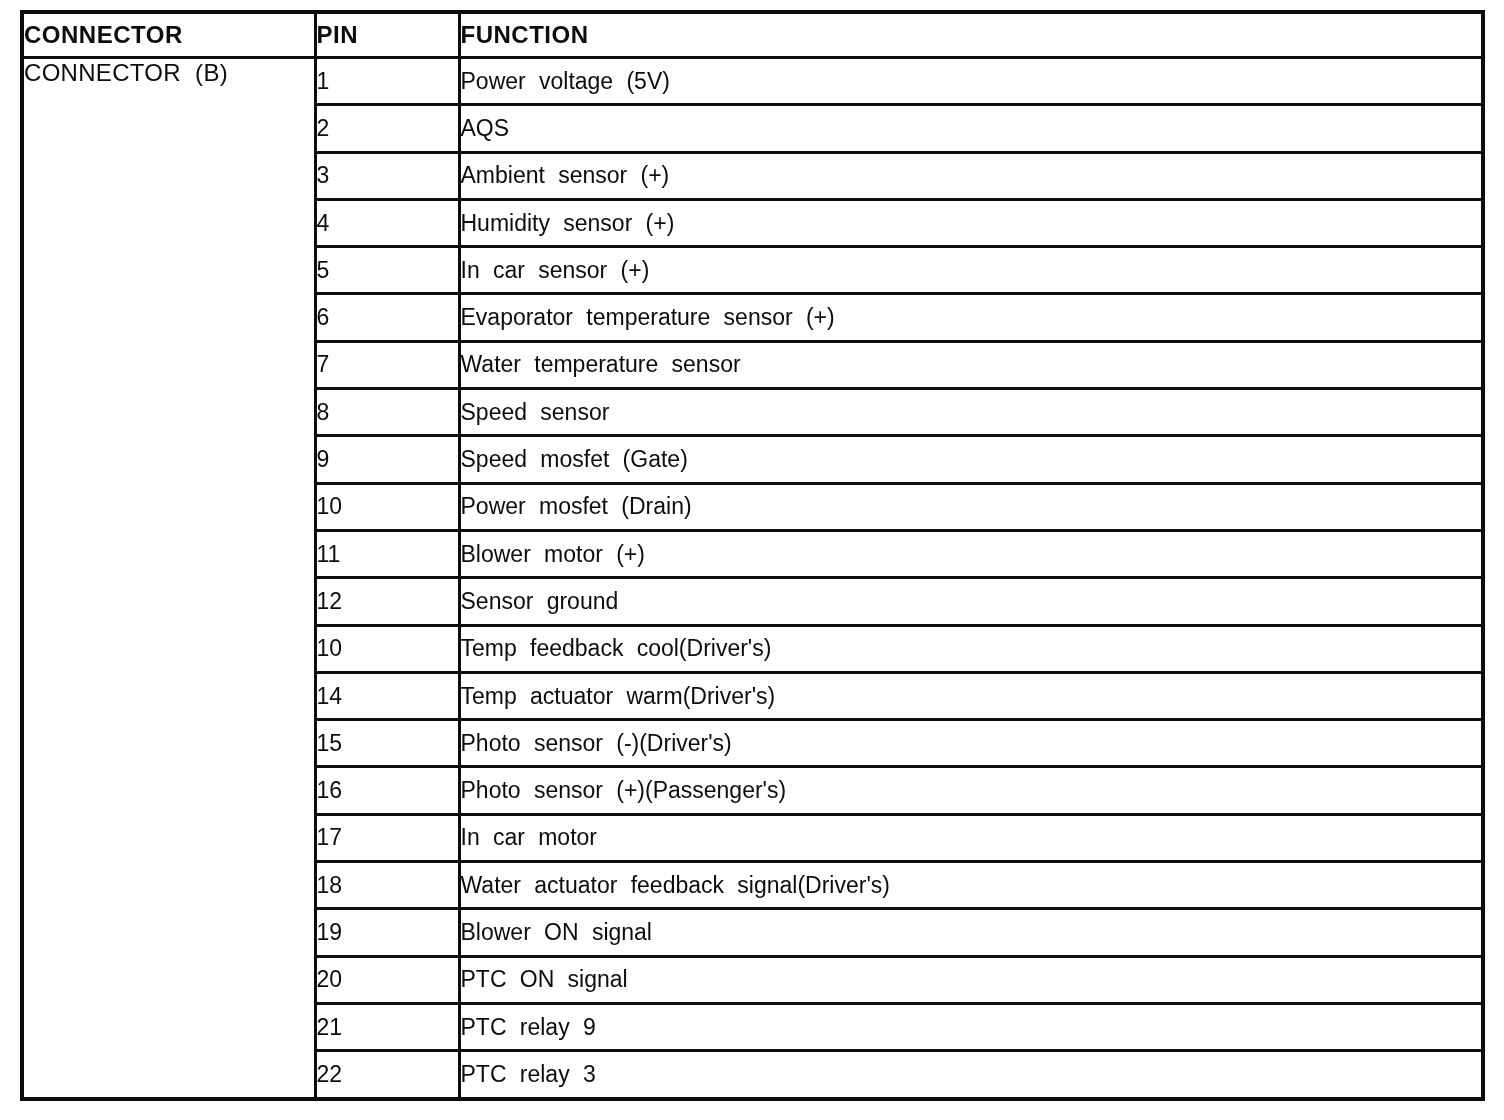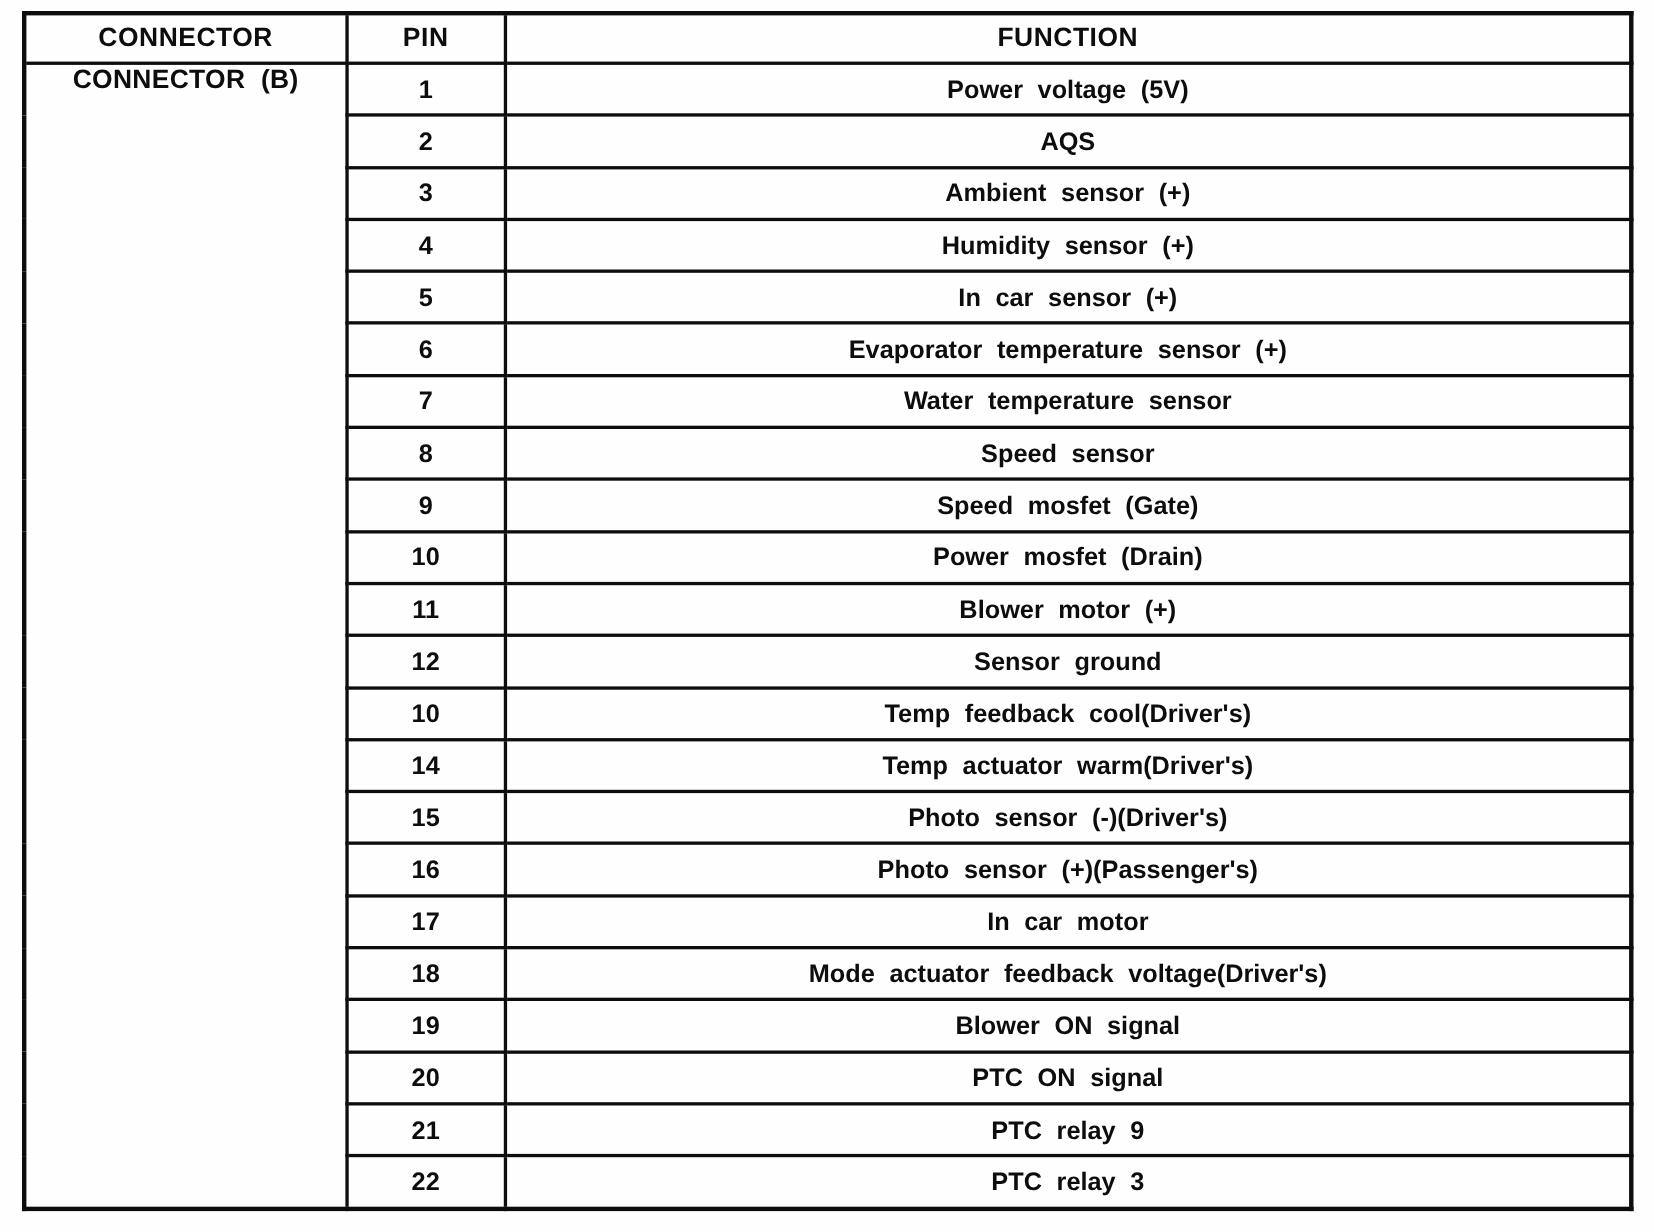--- a/index.html
+++ b/index.html
@@ -22,35 +22,35 @@
     top: 10px;
     width: 1461px;
     border-collapse: collapse;
     table-layout: fixed;
     border: 4px solid #0d0d0d;
   }
   table.pinout th,
   table.pinout td {
     border: 3px solid #0d0d0d;
     padding: 0;
-    text-align: center;
+    text-align: left;
     overflow: hidden;
     white-space: nowrap;
   }
   thead th {
     height: 42px;
     font-size: 24px;
     font-weight: bold;
     letter-spacing: 0.5px;
     border-bottom-width: 4px;
   }
   tbody td {
     height: 44.3px;
     font-size: 23px;
-    font-weight: bold;
+    font-weight: normal;
     word-spacing: 0.30em;
   }
   td.connector-cell {
     vertical-align: top;
     padding-top: 10px;
     font-size: 24px;
     letter-spacing: 0.3px;
   }
   col.c-connector { width: 293px; }
   col.c-pin       { width: 144px; }
@@ -138,21 +138,21 @@
       <tr>
         <td>16</td>
         <td>Photo sensor (+)(Passenger's)</td>
       </tr>
       <tr>
         <td>17</td>
         <td>In car motor</td>
       </tr>
       <tr>
         <td>18</td>
-        <td>Mode actuator feedback voltage(Driver's)</td>
+        <td>Water actuator feedback signal(Driver's)</td>
       </tr>
       <tr>
         <td>19</td>
         <td>Blower ON signal</td>
       </tr>
       <tr>
         <td>20</td>
         <td>PTC ON signal</td>
       </tr>
       <tr>

